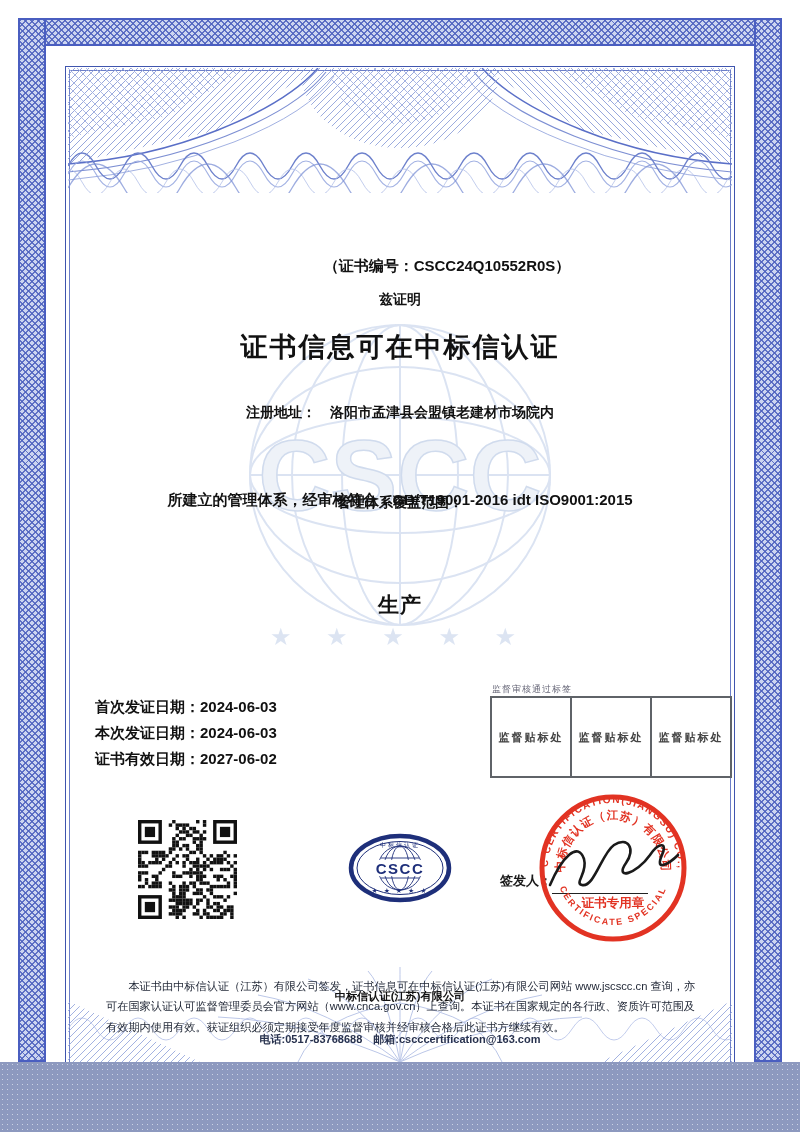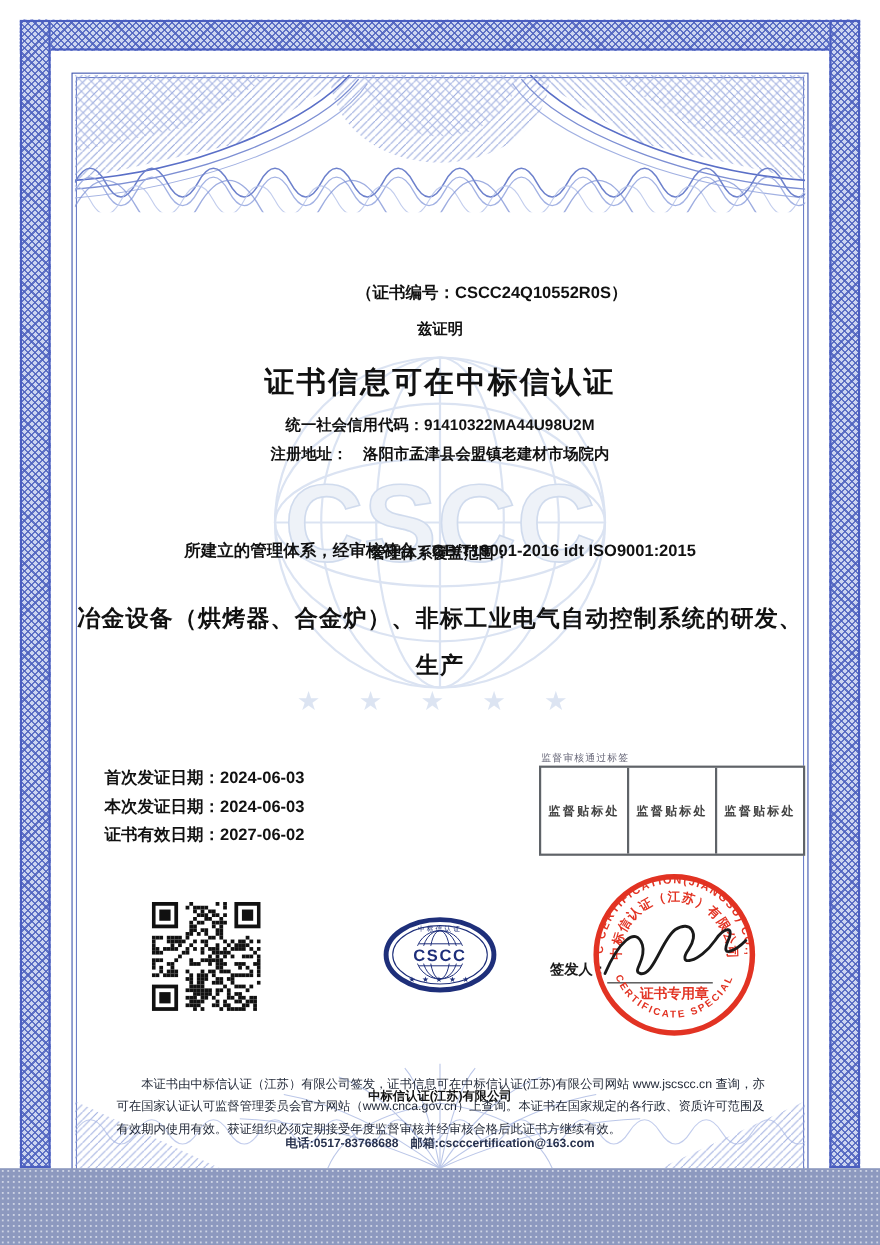--- a/index.html
+++ b/index.html
@@ -116,29 +116,27 @@
       <line x1="30" y1="175" x2="330" y2="175"></line>
       <line x1="180" y1="25" x2="180" y2="325"></line>
     </g>
     <text x="180" y="210" text-anchor="middle" font-size="100" font-weight="bold" font-family="Liberation Sans, sans-serif" fill="#edf1f8" stroke="#ccd8ec" stroke-width="1.5">CSCC</text>
     <text x="180" y="345" text-anchor="middle" font-size="24" letter-spacing="14" fill="#d9e2f1">★ ★ ★ ★ ★</text>
   </svg>
 
   <div class="abs center content certno" style="top:257px;margin-left:47px;">（证书编号：CSCC24Q10552R0S）</div>
   <div class="abs center content hereby" style="top:291px;">兹证明</div>
   <div class="abs center content company" style="top:329px;">证书信息可在中标信认证</div>
-  <div class="abs center content mid" style="top:378px;">统一社会信用代码：91410322MA44U98U2M</div>
 
   <div class="abs center content mid" style="top:404px;">
     <span>注册地址：</span><span style="display:inline-block;width:14px;"></span><span>洛阳市孟津县会盟镇老建材市场院内</span>
   </div>
 
   <div class="abs center content std" style="top:471px;">所建立的管理体系，经审核符合：GB/T19001-2016 idt ISO9001:2015</div>
   <div class="abs center content mid" style="top:494px;">管理体系覆盖范围：</div>
-  <div class="abs center content scope" style="top:548px;">冶金设备（烘烤器、合金炉）、非标工业电气自动控制系统的研发、</div>
   <div class="abs center content scope" style="top:591px;">生产</div>
 
   <div class="abs content date-line" style="left:95px;top:698px;">
     <span>首次发证日期：</span><span>2024-06-03</span>
   </div>
   <div class="abs content date-line" style="left:95px;top:724px;">
     <span>本次发证日期：</span><span>2024-06-03</span>
   </div>
   <div class="abs content date-line" style="left:95px;top:750px;">
     <span>证书有效日期：</span><span>2027-06-02</span>

